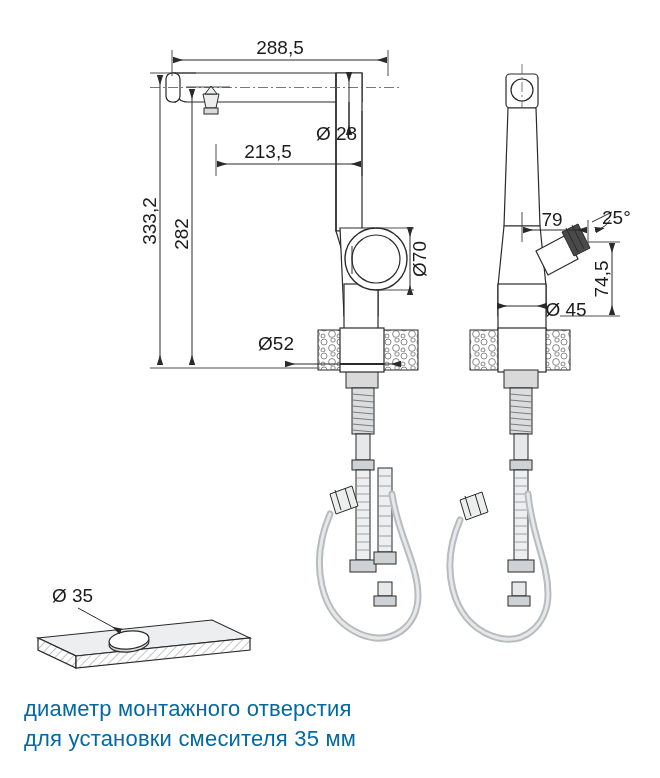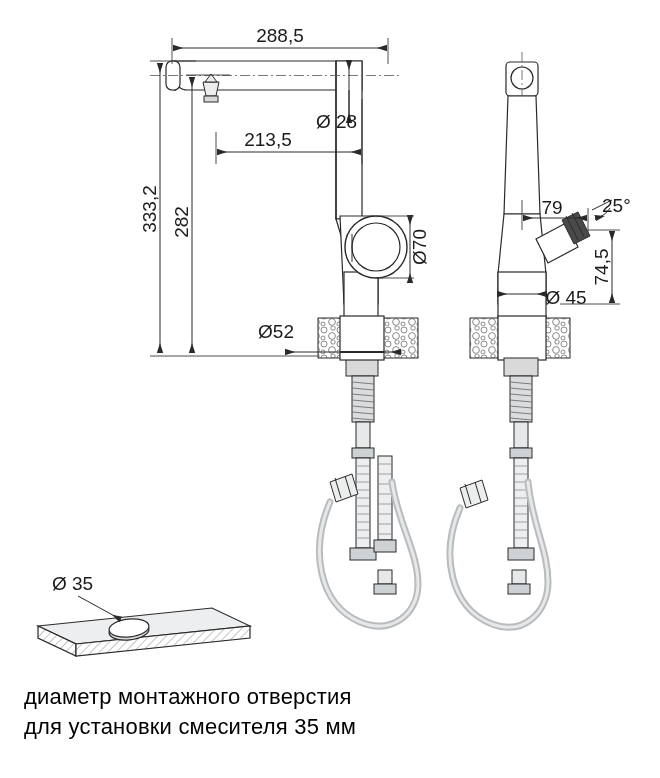--- a/index.html
+++ b/index.html
@@ -10,32 +10,32 @@
   body {
     width: 660px;
     height: 778px;
     font-family: "Liberation Sans", sans-serif;
     color: #1b1b1b;
     overflow: hidden;
     position: relative;
   }
   #sheet {
     position: absolute;
-    left: 0; top: 4px;
+    left: 0; top: 16px;
     width: 660px;
     height: 562px;
   }
   .caption {
     position: absolute;
     left: 24px;
     top: 678px;
     width: 560px;
     font-size: 22px;
     line-height: 30px;
-    color: #000000;
+    color: #0369a1;
     letter-spacing: 0.2px;
     white-space: pre-line;
   }
   svg { display: block; }
   text {
     font-family: "Liberation Sans", sans-serif;
     fill: #1b1b1b;
   }
   .dim-txt { font-size: 19px; }
   .ln { stroke: #2a2a2a; fill: none; }

